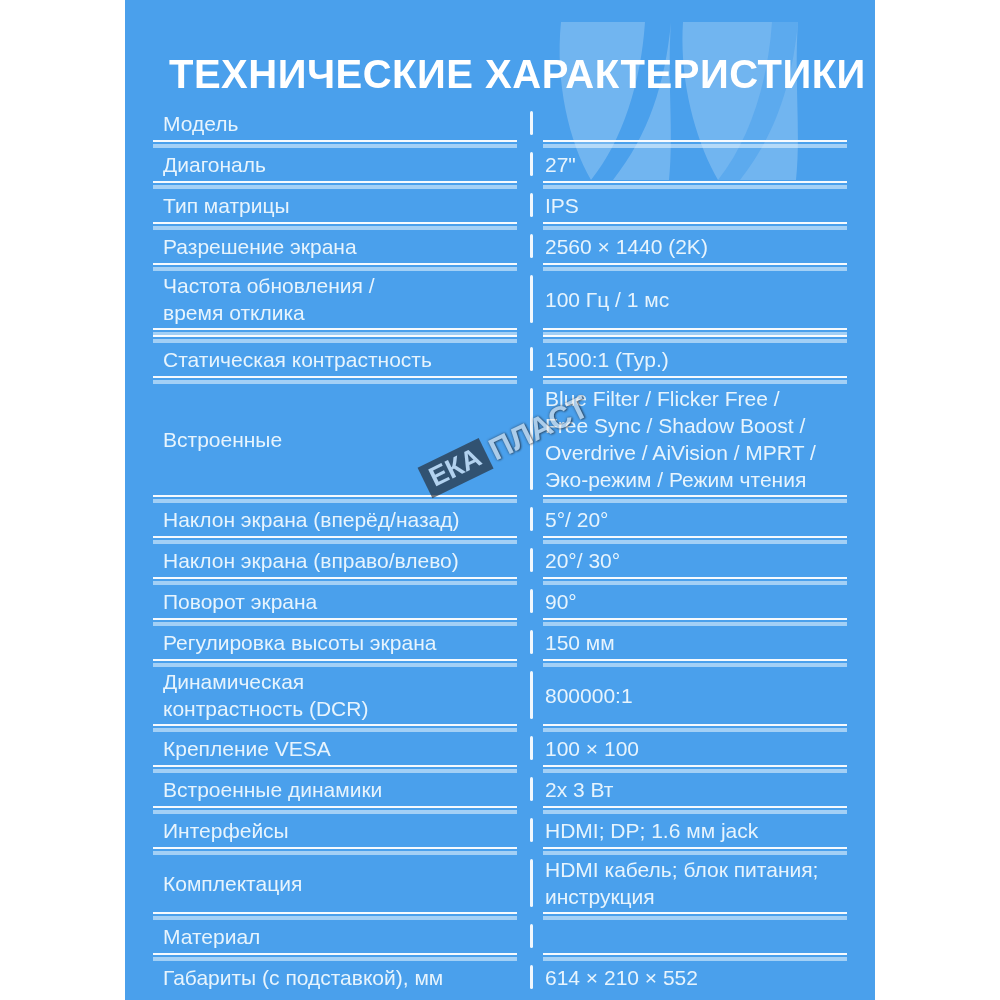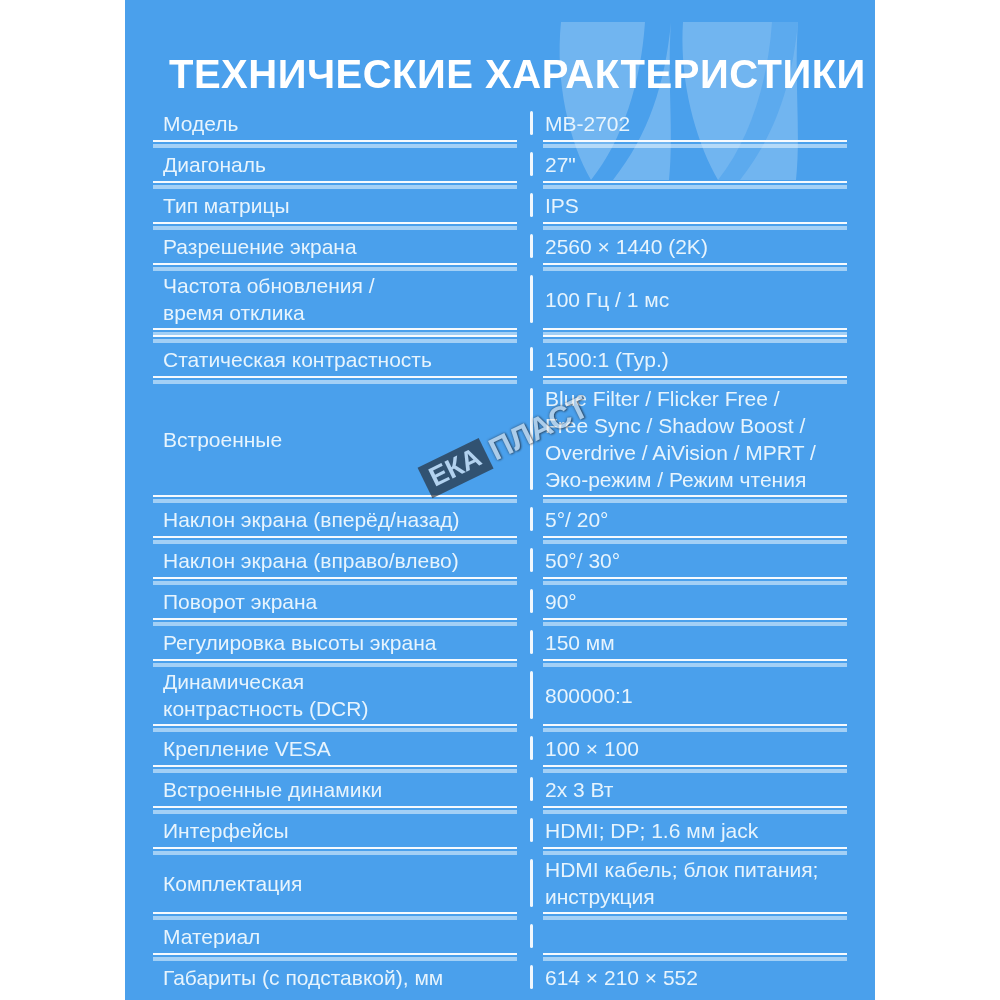--- a/index.html
+++ b/index.html
@@ -49,21 +49,20 @@
     <span class="wm-box">ЕКА</span>
     <span class="wm-text">ПЛАСТ</span>
   </div>
 
   <div class="content">
     <div class="title">ТЕХНИЧЕСКИЕ ХАРАКТЕРИСТИКИ</div>
     <div class="specs" id="specs">
   <div class="row">
     <div class="cell label">Модель</div>
     <div class="vline"></div>
-    <div class="cell value">MB-2702</div>
   </div>
 
   <div class="sep">
     <div class="sepseg l"></div>
     <div class="sepseg r"></div>
   </div>
 
   <div class="row">
     <div class="cell label">Диагональ</div>
     <div class="vline"></div>
@@ -147,21 +146,21 @@
   </div>
 
   <div class="sep">
     <div class="sepseg l"></div>
     <div class="sepseg r"></div>
   </div>
 
   <div class="row">
     <div class="cell label">Наклон экрана (вправо/влево)</div>
     <div class="vline"></div>
-    <div class="cell value">50°/ 30°</div>
+    <div class="cell value">20°/ 30°</div>
   </div>
 
   <div class="sep">
     <div class="sepseg l"></div>
     <div class="sepseg r"></div>
   </div>
 
   <div class="row">
     <div class="cell label">Поворот экрана</div>
     <div class="vline"></div>

